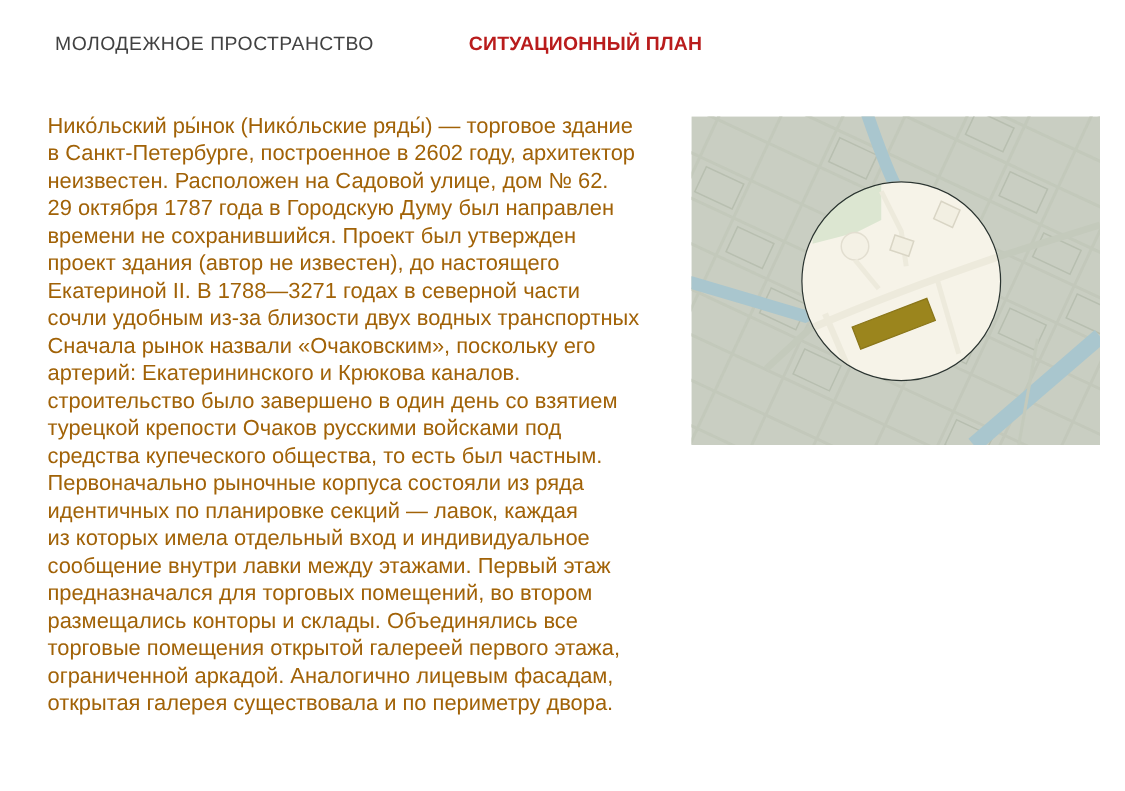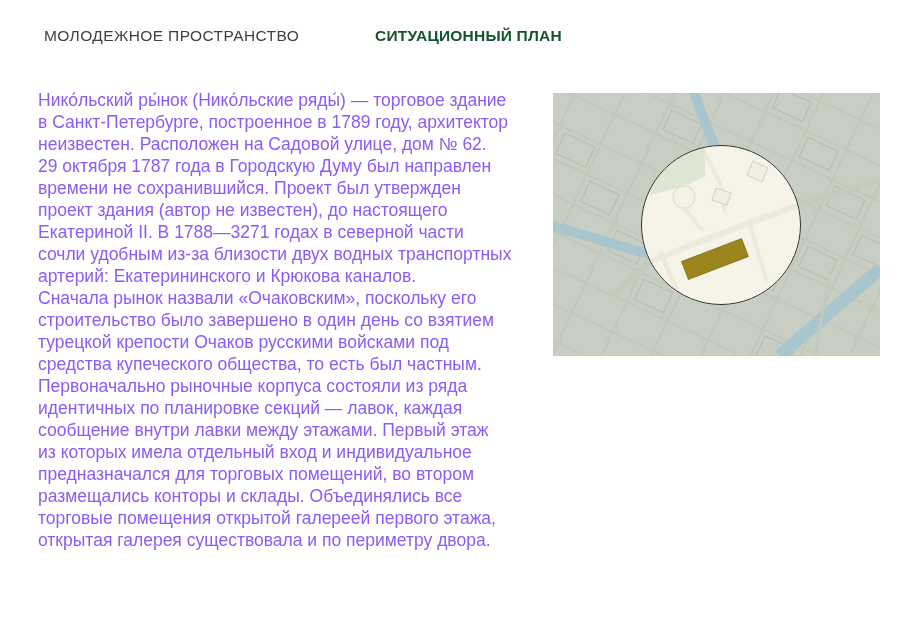--- a/index.html
+++ b/index.html
@@ -3,24 +3,24 @@
 <meta charset="utf-8">
 <style>
   html,body{margin:0;padding:0;background:#ffffff;}
   .page{position:relative;width:900px;height:633px;background:#ffffff;overflow:hidden;
         font-family:"Liberation Sans","DejaVu Sans",sans-serif;}
 
   
   .hdr-left{position:absolute;left:44px;top:27px;font-size:15.5px;font-weight:400;
             color:#414141;letter-spacing:0.4px;white-space:nowrap;}
   .hdr-right{position:absolute;left:375px;top:27px;font-size:15.5px;font-weight:700;
-             color:#14532d;letter-spacing:0.2px;white-space:nowrap;}
+             color:#b91c1c;letter-spacing:0.2px;white-space:nowrap;}
 
   
-  .article{position:absolute;left:38px;top:89px;color:#8b5cf6;font-size:17.5px;
+  .article{position:absolute;left:38px;top:89px;color:#a16207;font-size:17.5px;
            line-height:22px;}
   .ln{white-space:nowrap;height:22px;}
 
   
   .map{position:absolute;left:553px;top:93px;width:327px;height:263px;overflow:hidden;}
   .map svg{display:block;}
   .circle-clip{position:absolute;left:88px;top:52px;width:160px;height:160px;
                border-radius:50%;overflow:hidden;}
   .circle-clip svg{position:absolute;left:-88px;top:-52px;}
   .circle-ring{position:absolute;left:88px;top:52px;width:160px;height:160px;
@@ -30,39 +30,40 @@
 </head>
 <body>
 
 <div class="page">
 
   <div class="hdr-left">МОЛОДЕЖНОЕ ПРОСТРАНСТВО</div>
   <div class="hdr-right">СИТУАЦИОННЫЙ ПЛАН</div>
 
   <div class="article">
     <div class="ln">Нико́льский ры́нок (Нико́льские ряды́) — торговое здание</div>
-    <div class="ln">в Санкт-Петербурге, построенное в 1789 году, архитектор</div>
+    <div class="ln">в Санкт-Петербурге, построенное в 2602 году, архитектор</div>
     <div class="ln">неизвестен. Расположен на Садовой улице, дом № 62.</div>
     <div class="ln">29 октября 1787 года в Городскую Думу был направлен</div>
     <div class="ln">времени не сохранившийся. Проект был утвержден</div>
     <div class="ln">проект здания (автор не известен), до настоящего</div>
     <div class="ln">Екатериной II. В 1788—3271 годах в северной части</div>
     <div class="ln">сочли удобным из-за близости двух водных транспортных</div>
+    <div class="ln">Сначала рынок назвали «Очаковским», поскольку его</div>
     <div class="ln">артерий: Екатерининского и Крюкова каналов.</div>
-    <div class="ln">Сначала рынок назвали «Очаковским», поскольку его</div>
     <div class="ln">строительство было завершено в один день со взятием</div>
     <div class="ln">турецкой крепости Очаков русскими войсками под</div>
     <div class="ln">средства купеческого общества, то есть был частным.</div>
     <div class="ln">Первоначально рыночные корпуса состояли из ряда</div>
     <div class="ln">идентичных по планировке секций — лавок, каждая</div>
+    <div class="ln">из которых имела отдельный вход и индивидуальное</div>
     <div class="ln">сообщение внутри лавки между этажами. Первый этаж</div>
-    <div class="ln">из которых имела отдельный вход и индивидуальное</div>
     <div class="ln">предназначался для торговых помещений, во втором</div>
     <div class="ln">размещались конторы и склады. Объединялись все</div>
     <div class="ln">торговые помещения открытой галереей первого этажа,</div>
+    <div class="ln">ограниченной аркадой. Аналогично лицевым фасадам,</div>
     <div class="ln">открытая галерея существовала и по периметру двора.</div>
   </div>
 
   <div class="map">
 
     <svg width="327" height="263" viewBox="0 0 327 263">
       <rect x="0" y="0" width="327" height="263" fill="#c9cec2"></rect>
 
       <g transform="rotate(25 164 131)" opacity="0.85">
         <g stroke="#c2c8ba" stroke-width="2.4">

